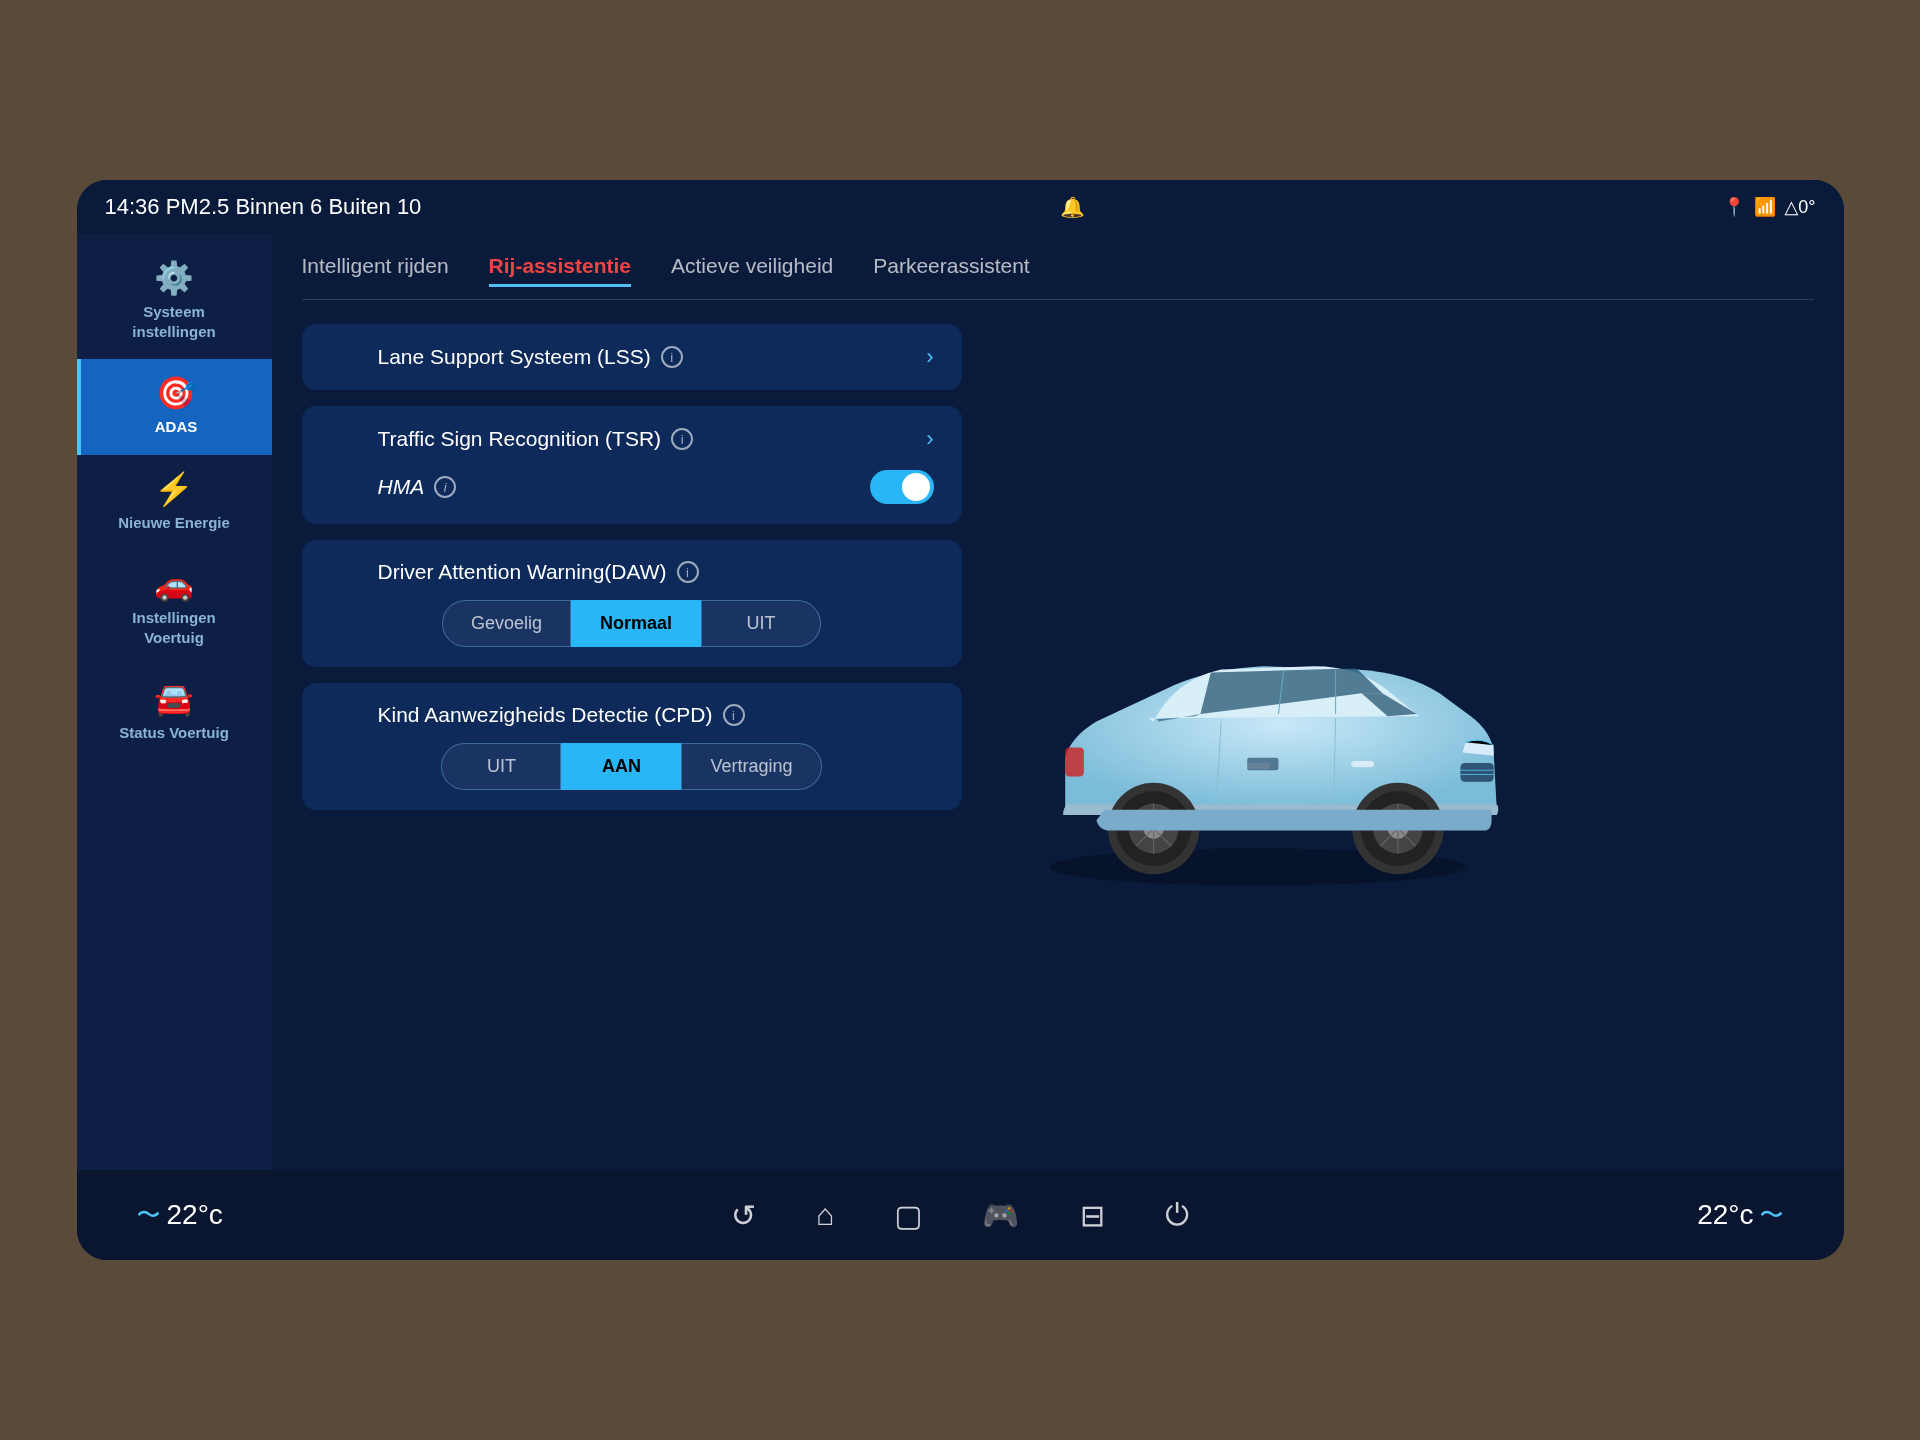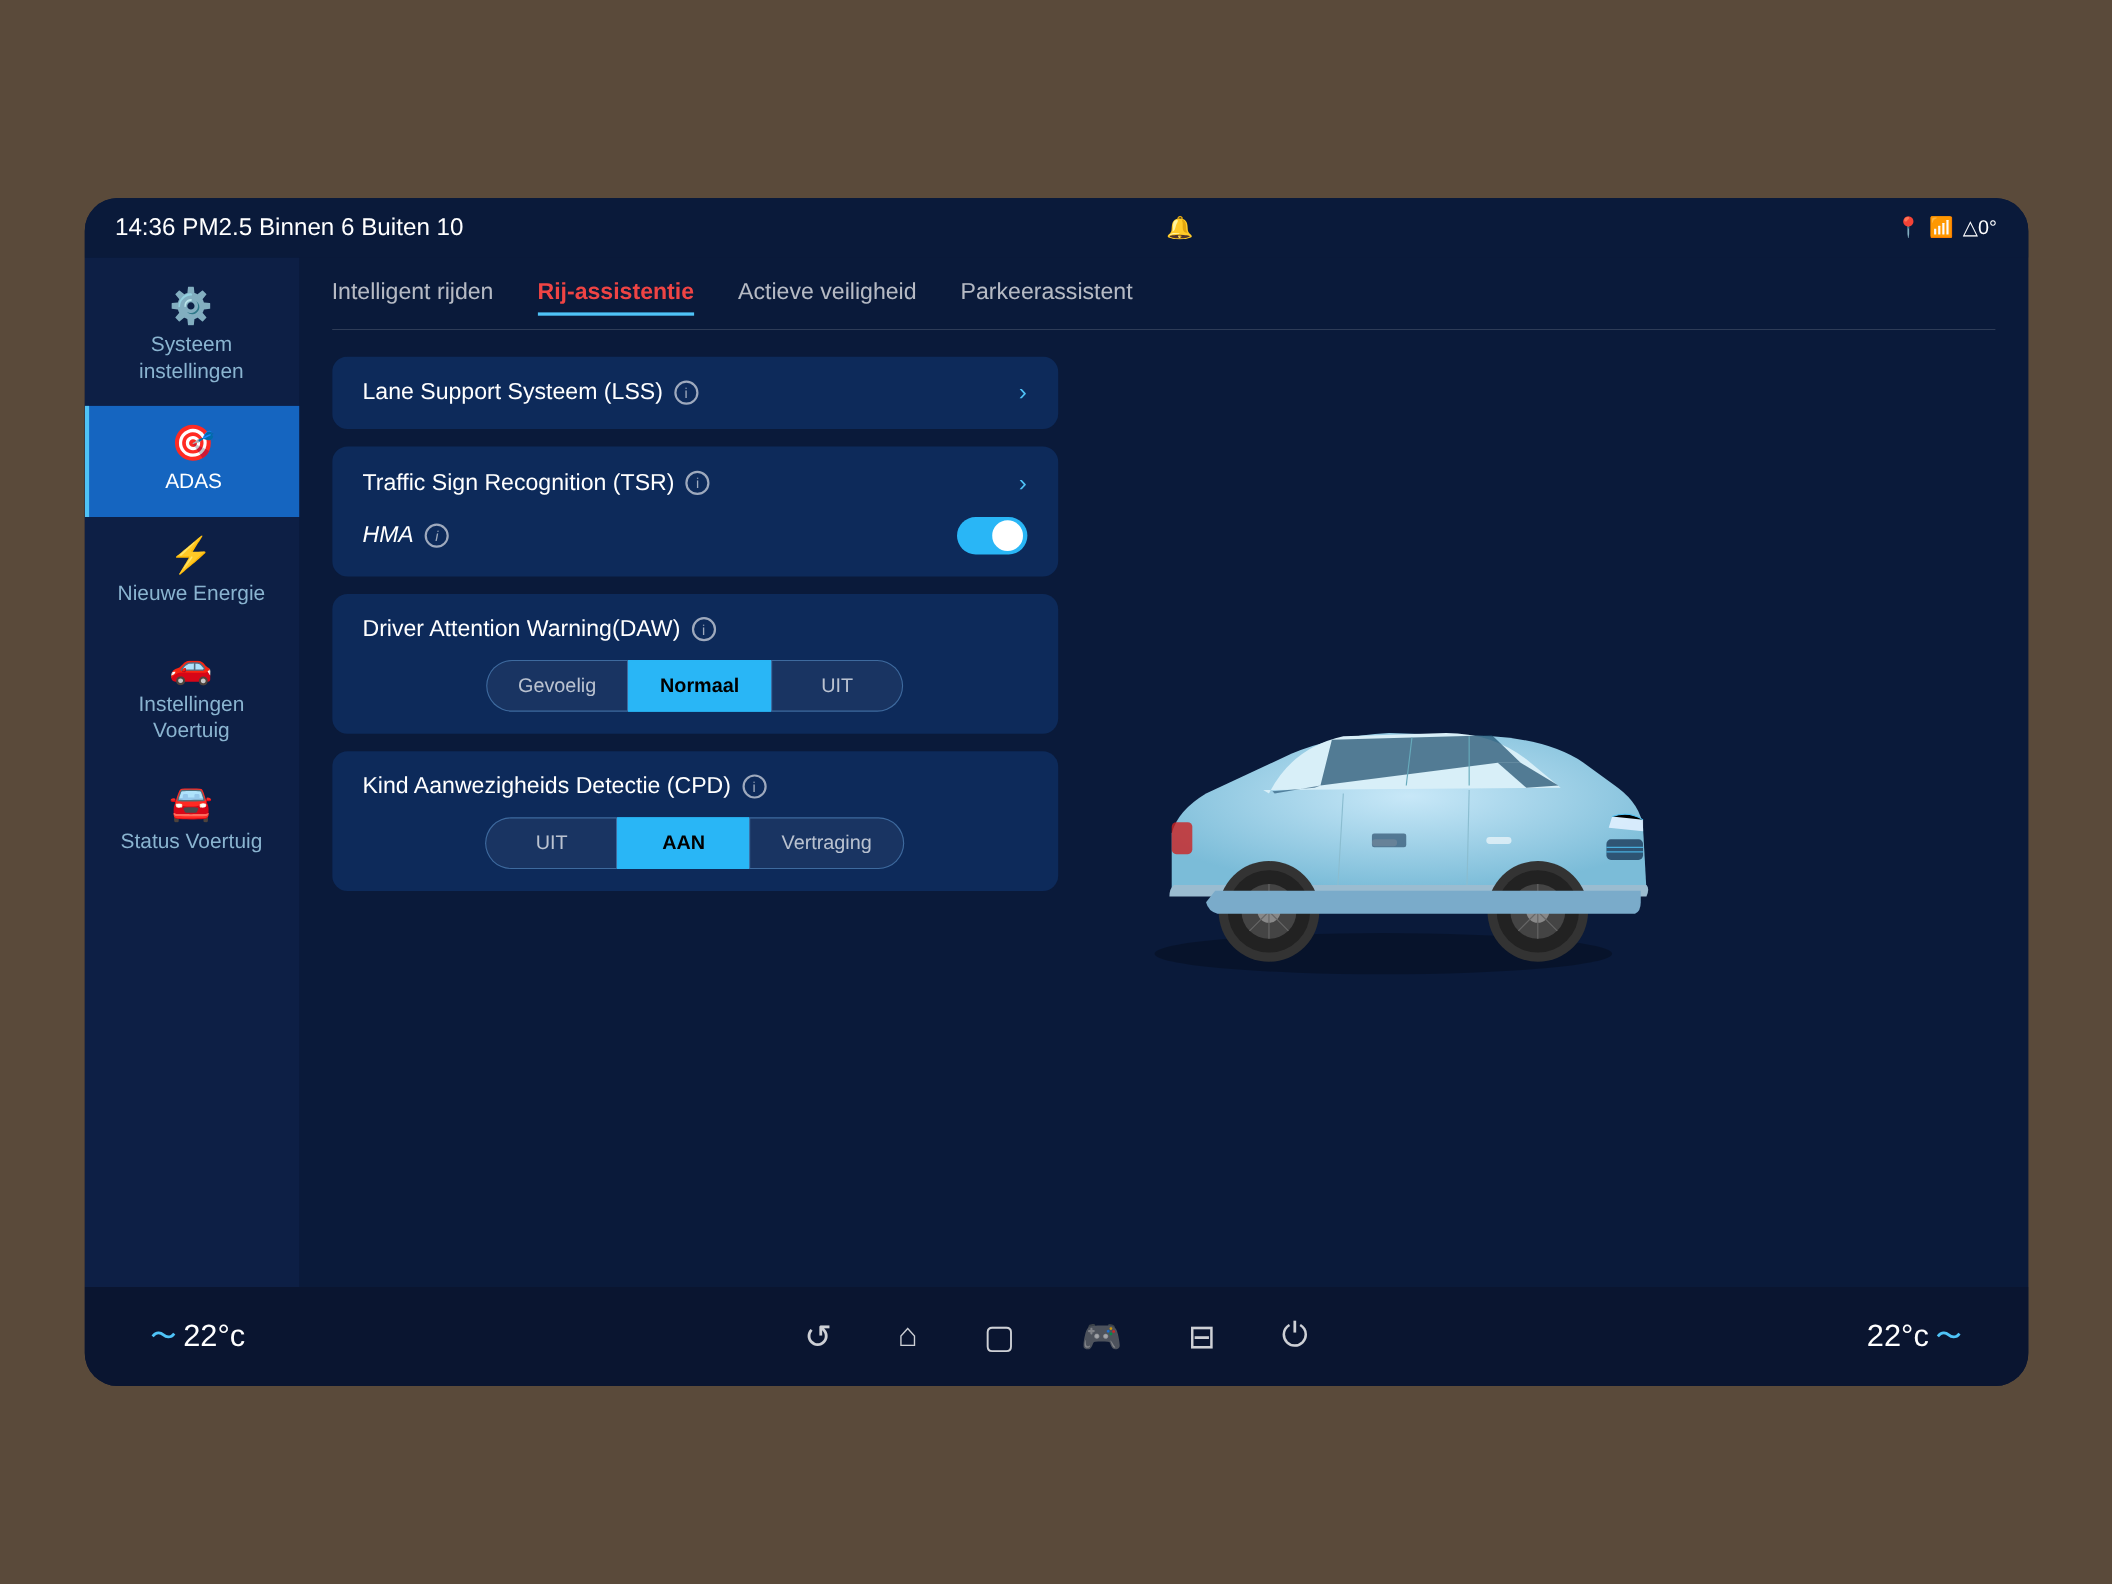--- a/index.html
+++ b/index.html
@@ -90,22 +90,23 @@
       color: #fff;
       border-left: 4px solid #4fc3f7;
     }
 
     .sidebar-icon {
       font-size: 32px;
       line-height: 1;
     }
 
     .sidebar-label {
-      font-size: 19px;
+      font-size: 15px;
       line-height: 1.3;
+      font-weight: bold;
     }
 
     
     .content-panel {
       flex: 1;
       display: flex;
       flex-direction: column;
       padding: 20px 30px 20px 30px;
       overflow: hidden;
     }
@@ -146,20 +147,21 @@
     .card {
       background: #0d2a5a;
       border-radius: 14px;
       padding: 20px 28px;
     }
 
     .card-row {
       display: flex;
       align-items: center;
       justify-content: space-between;
+      margin-left: 48px;
     }
 
     .card-title {
       color: #fff;
       font-size: 21px;
       font-weight: 500;
       display: flex;
       align-items: center;
       gap: 10px;
     }

